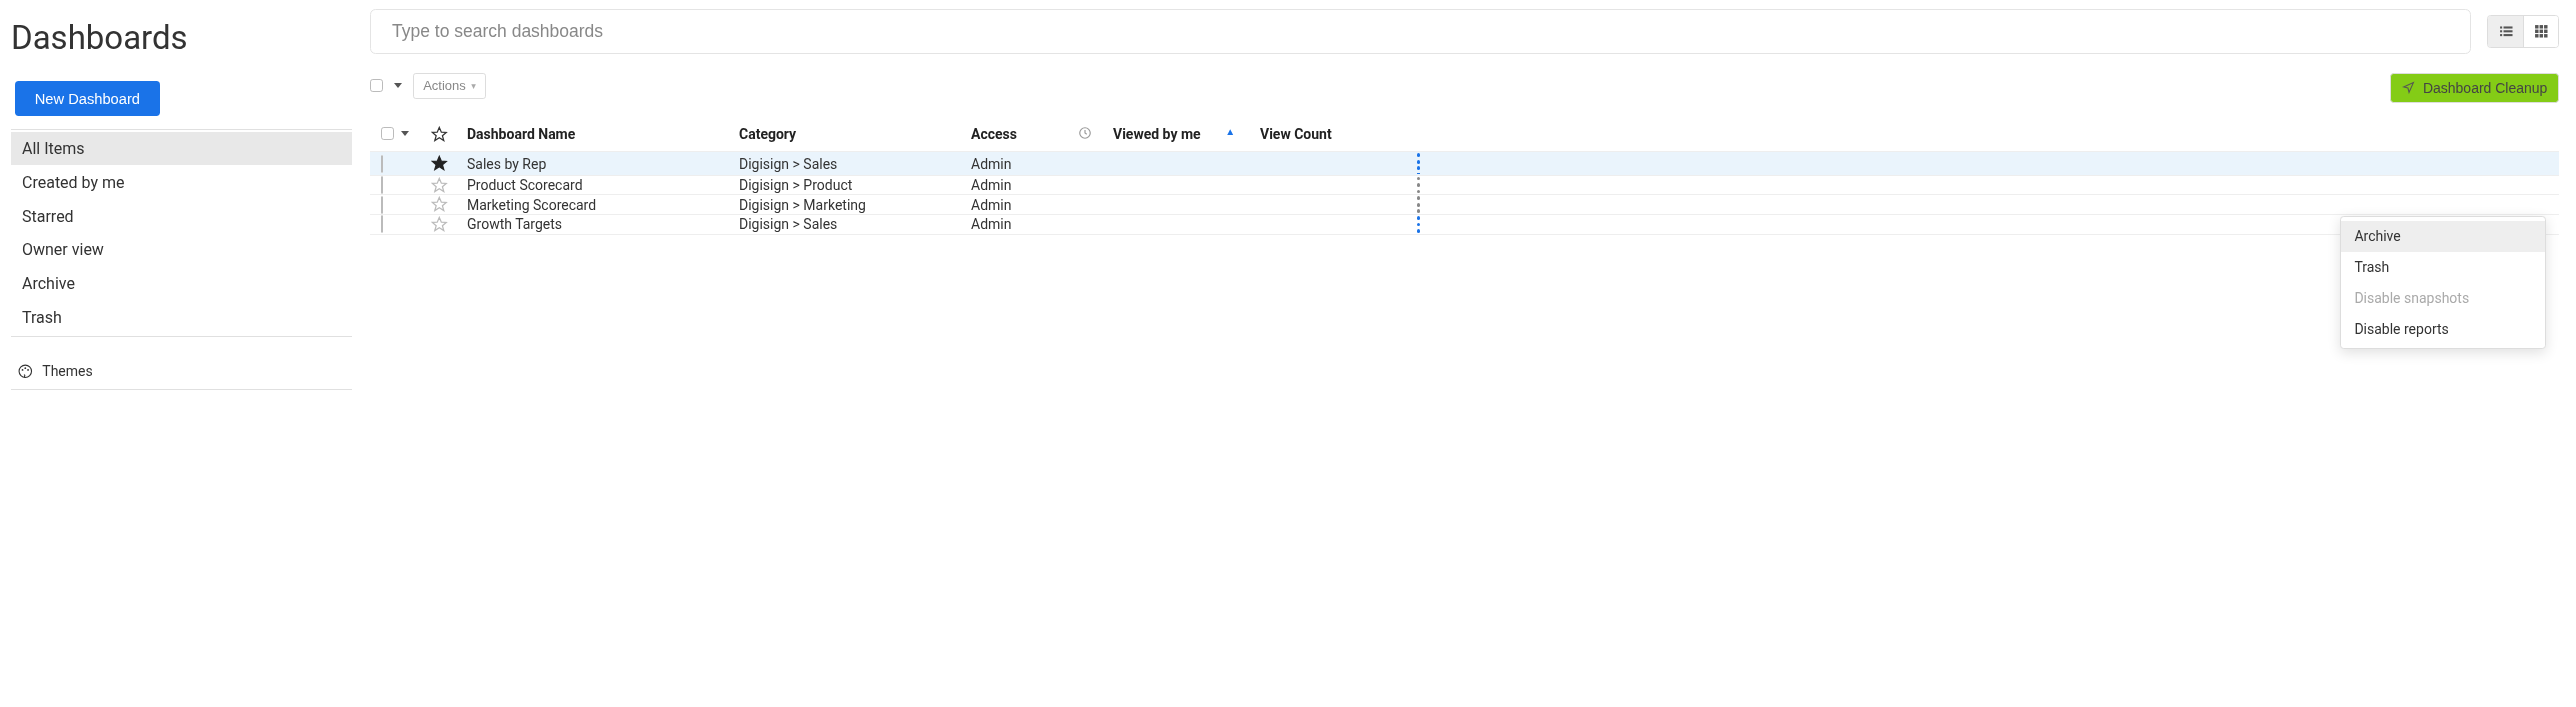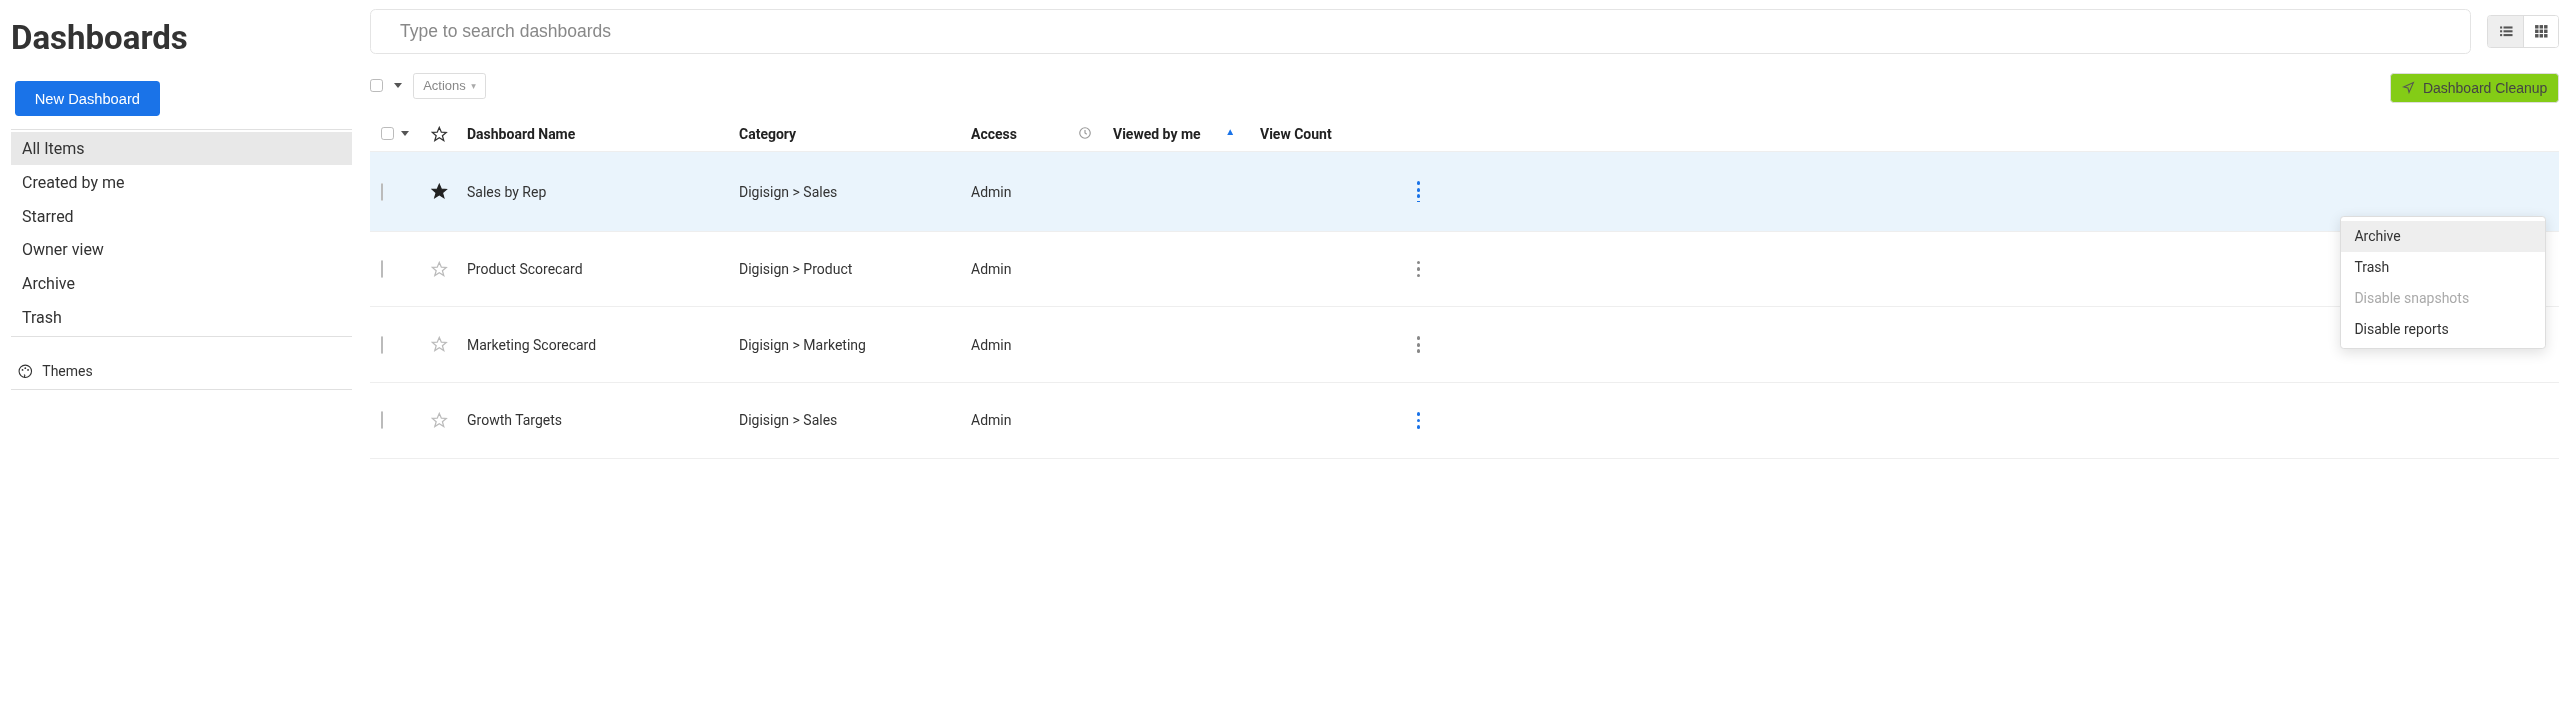--- a/index.html
+++ b/index.html
@@ -15,21 +15,21 @@
     padding: 9.2px 16.6px 0 11px;
   }
   
   .sidebar {
     width: 359px;
     flex-shrink: 0;
     padding-right: 18.4px;
   }
   .page-title {
     font-size: 33px;
-    font-weight: 700;
+    font-weight: 400;
     color: #333;
     margin: 9.2px 0 24px 0;
   }
   .new-btn {
     background: #1a73e8;
     color: #fff;
     border: none;
     padding: 9.2px 20px;
     font-size: 14.7px;
     border-radius: 3.7px;
@@ -69,21 +69,21 @@
   .search-row {
     display: flex;
     align-items: center;
     gap: 16.6px;
     margin-bottom: 18.4px;
   }
   .search-input {
     flex: 1;
     border: 0.9px solid #e4e4e4;
     border-radius: 5.5px;
-    padding: 11px 29px;
+    padding: 11px 21px;
     font-size: 17.5px;
     color: #555;
   }
   .search-input::placeholder { color: #888; }
   .view-toggle {
     display: flex;
     border: 0.9px solid #ddd;
     border-radius: 3.7px;
     overflow: hidden;
   }
@@ -119,21 +119,21 @@
   .table { width:100%; }
   .thead, .trow {
     display:grid;
     grid-template-columns: 42px 55px 272px 232px 107px 182px 140px 37px;
     align-items:center;
     border-bottom:0.9px solid #eee;
   }
   .thead { font-weight:700; font-size:14px; color:#222; padding:9.2px 0; }
   .thead .th-check { display:flex; align-items:center; gap:7.4px; padding-left:11px;}
   .thead .th-star { display:flex; justify-content:center; }
-  .trow { padding:29px 0; font-size:14px; }
+  .trow { padding:1px 0; font-size:14px; }
   .trow.highlight { background:#eaf4fc; }
   .cell-check { padding-left:11px; }
   .cell-star { display:flex; justify-content:center; }
   .cell-more { display:flex; justify-content:center; cursor:pointer; position:relative; }
   .sort-asc { color:#1a73e8; font-size:10px; margin-left:3.7px; }
   .th-viewed { display:flex; gap:21px; }
   .more-icon { width:3.7px; display:flex; flex-direction:column; gap:2.8px; }
   .more-icon span { width:3.7px; height:3.7px; border-radius:50%; background:#1a73e8; }
   .more-icon.gray span { background:#888; }
   .more-underline { border-bottom:1.8px solid #1a73e8; padding-bottom:2.8px; }

